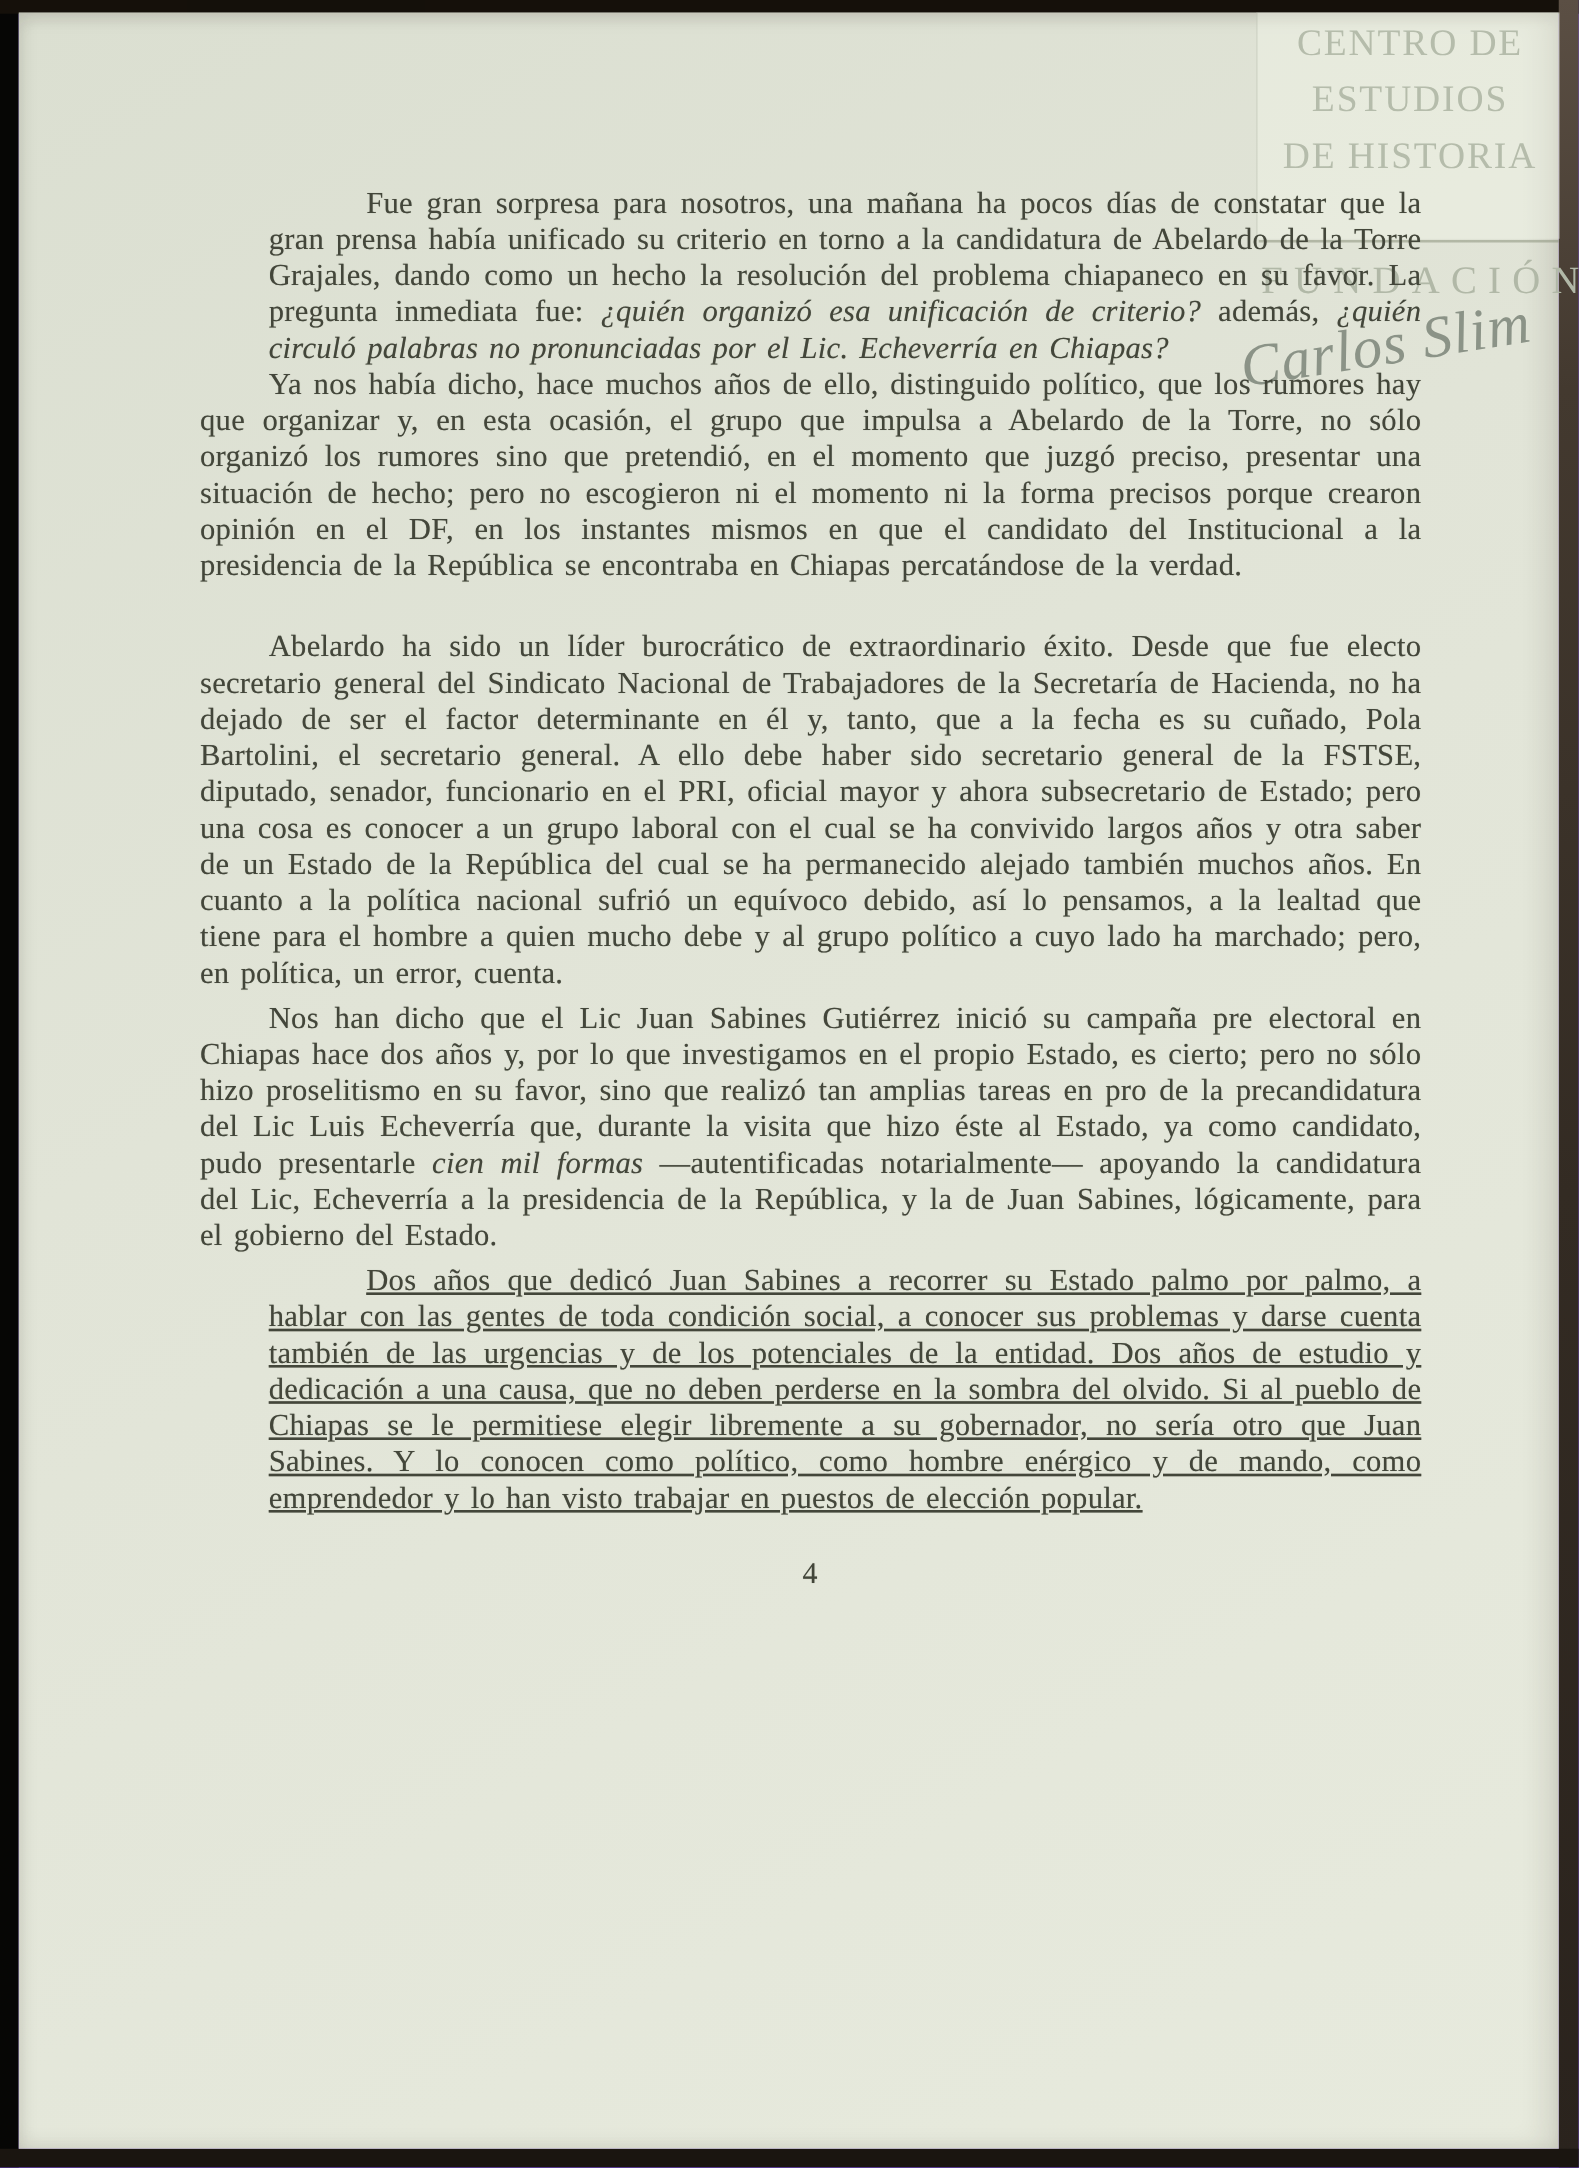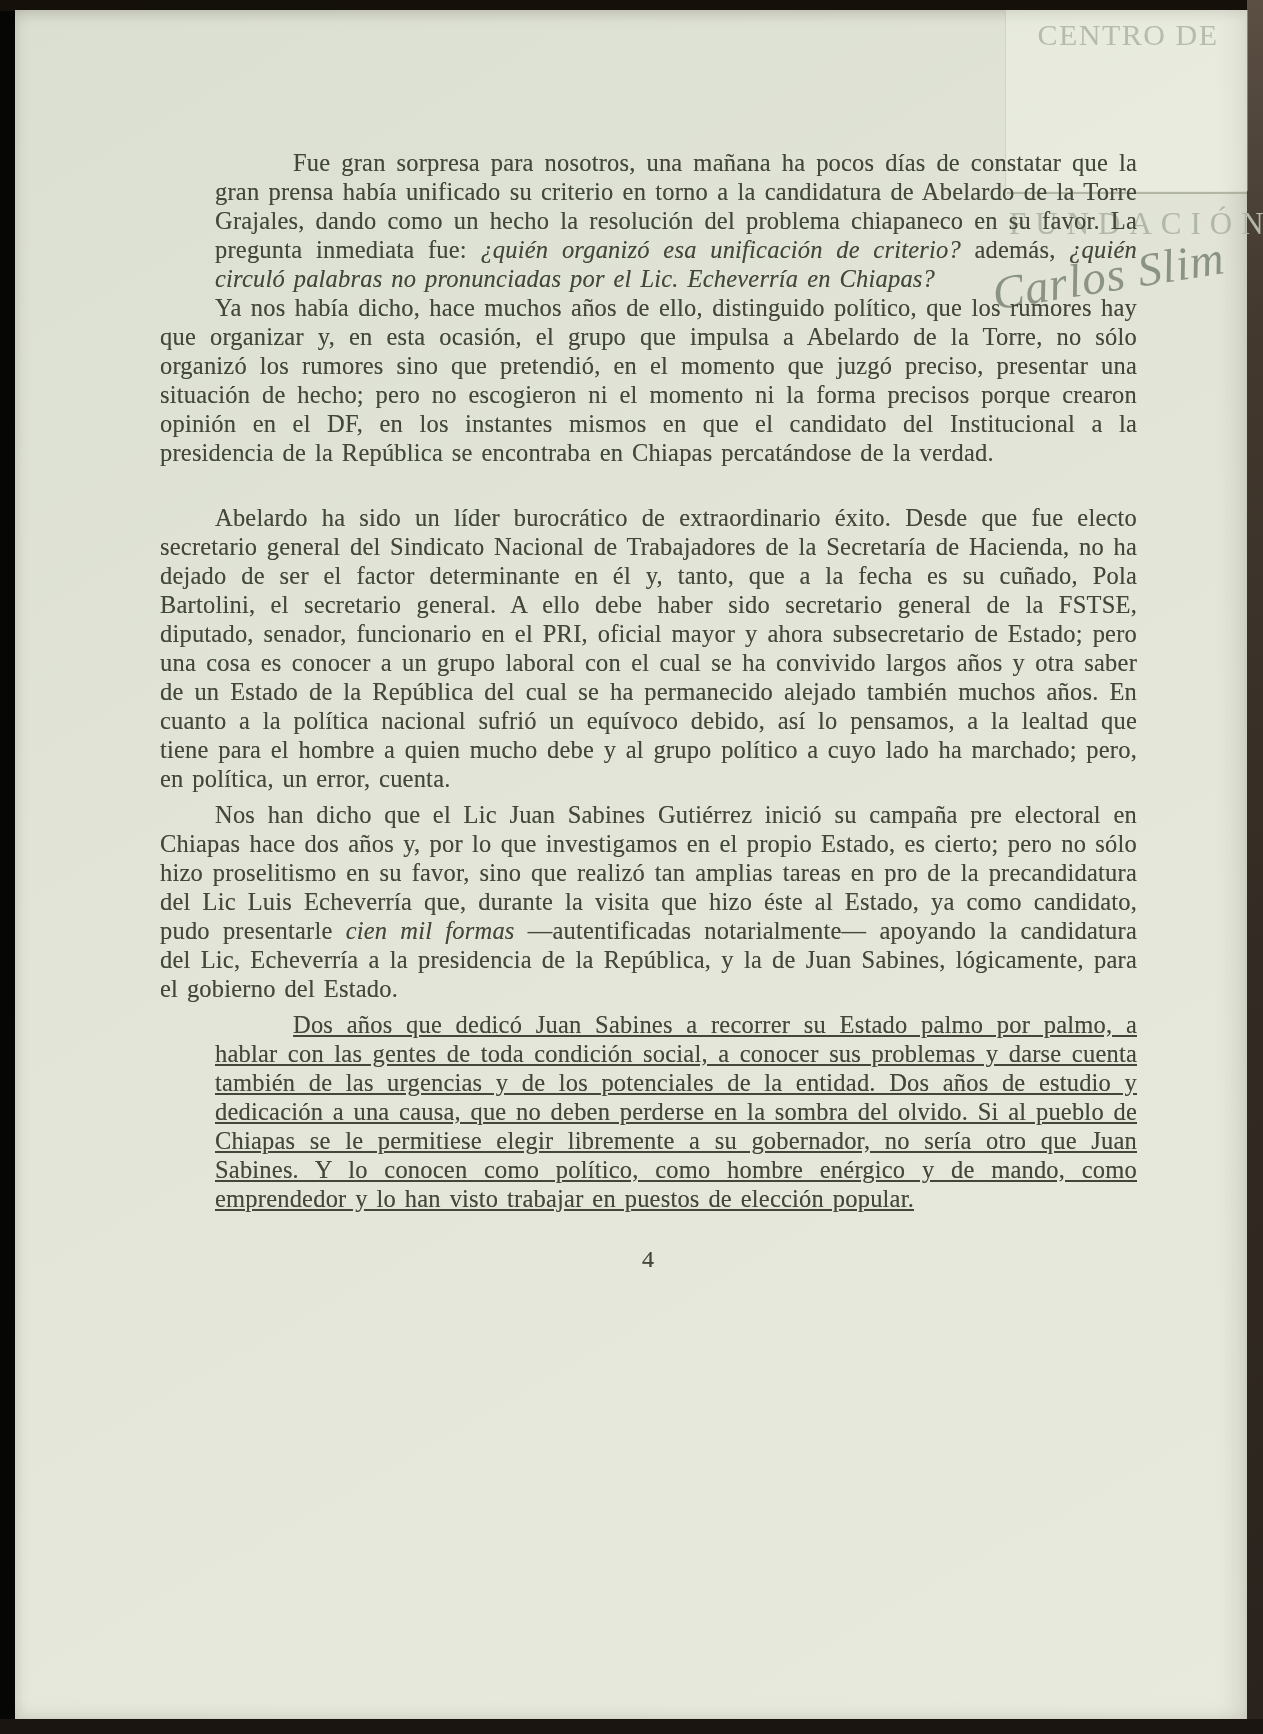--- a/index.html
+++ b/index.html
@@ -86,20 +86,22 @@
   <div class="border-top-notch"></div>
   <div class="border-right"></div>
   <div class="border-bottom"></div>
 
   <div class="paper">
 
     <div class="sheet-corner"></div>
 
     <div class="wm-inst">
       <div>CENTRO DE</div>
+      <div>ESTUDIOS</div>
+      <div>DE HISTORIA</div>
     </div>
     <div class="wm-rule"></div>
     <div class="wm-found">FUNDACIÓN</div>
 
     <svg class="signature" viewBox="0 0 285 100">
       <text x="4" y="66">Carlos Slim</text>
     </svg>
 
     <div class="text-col">
       <div>

